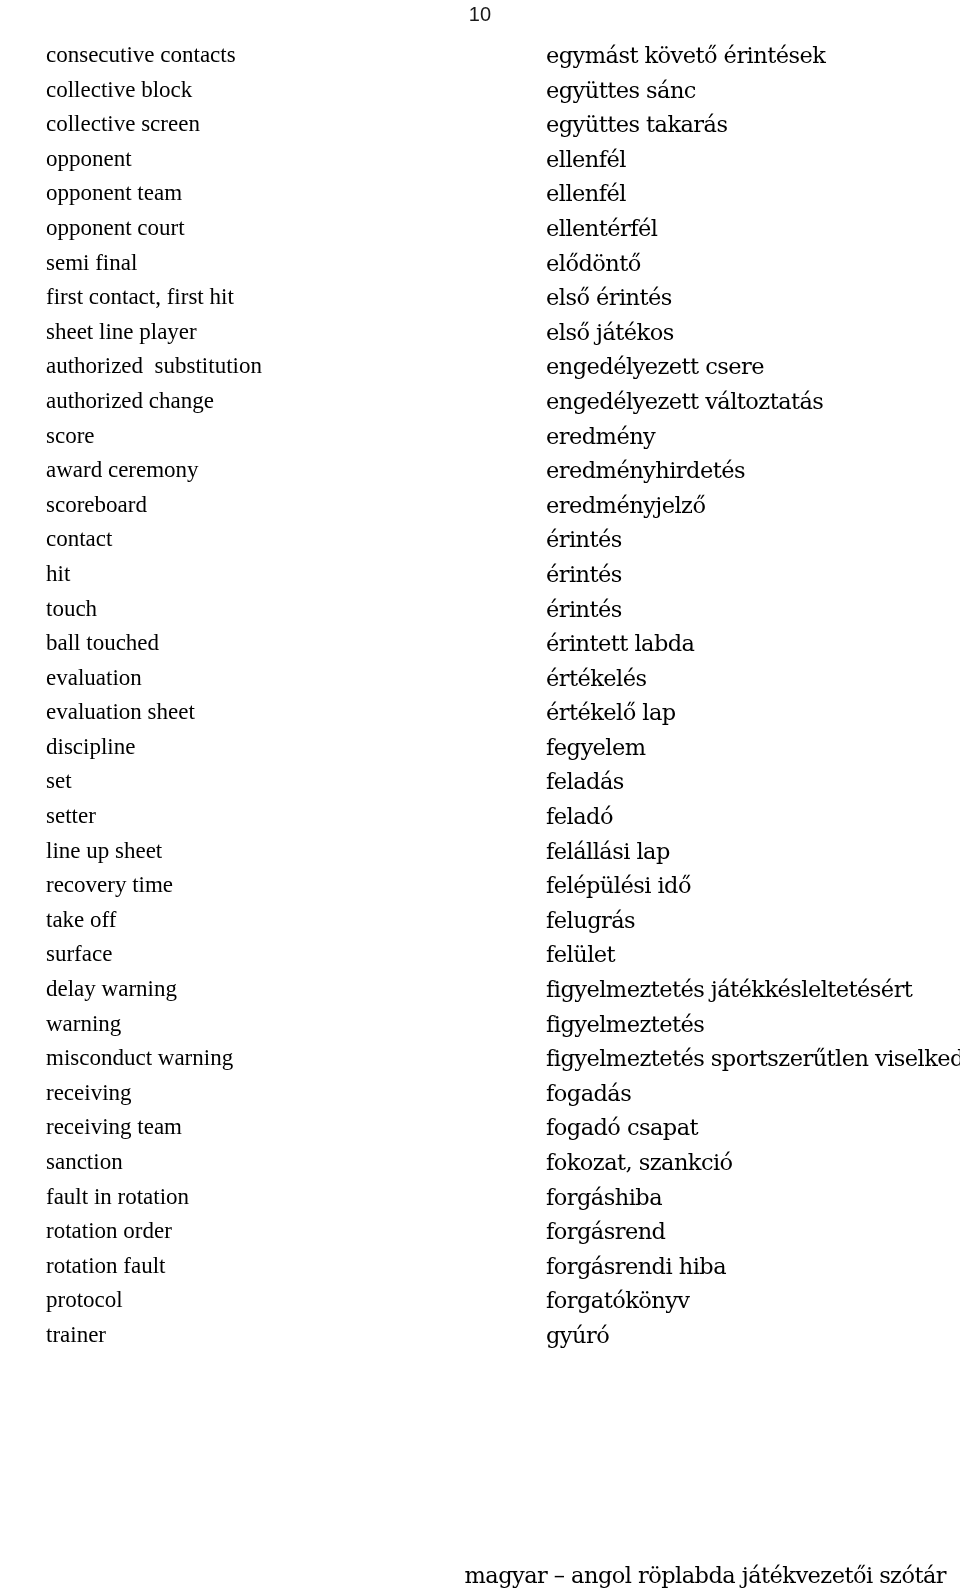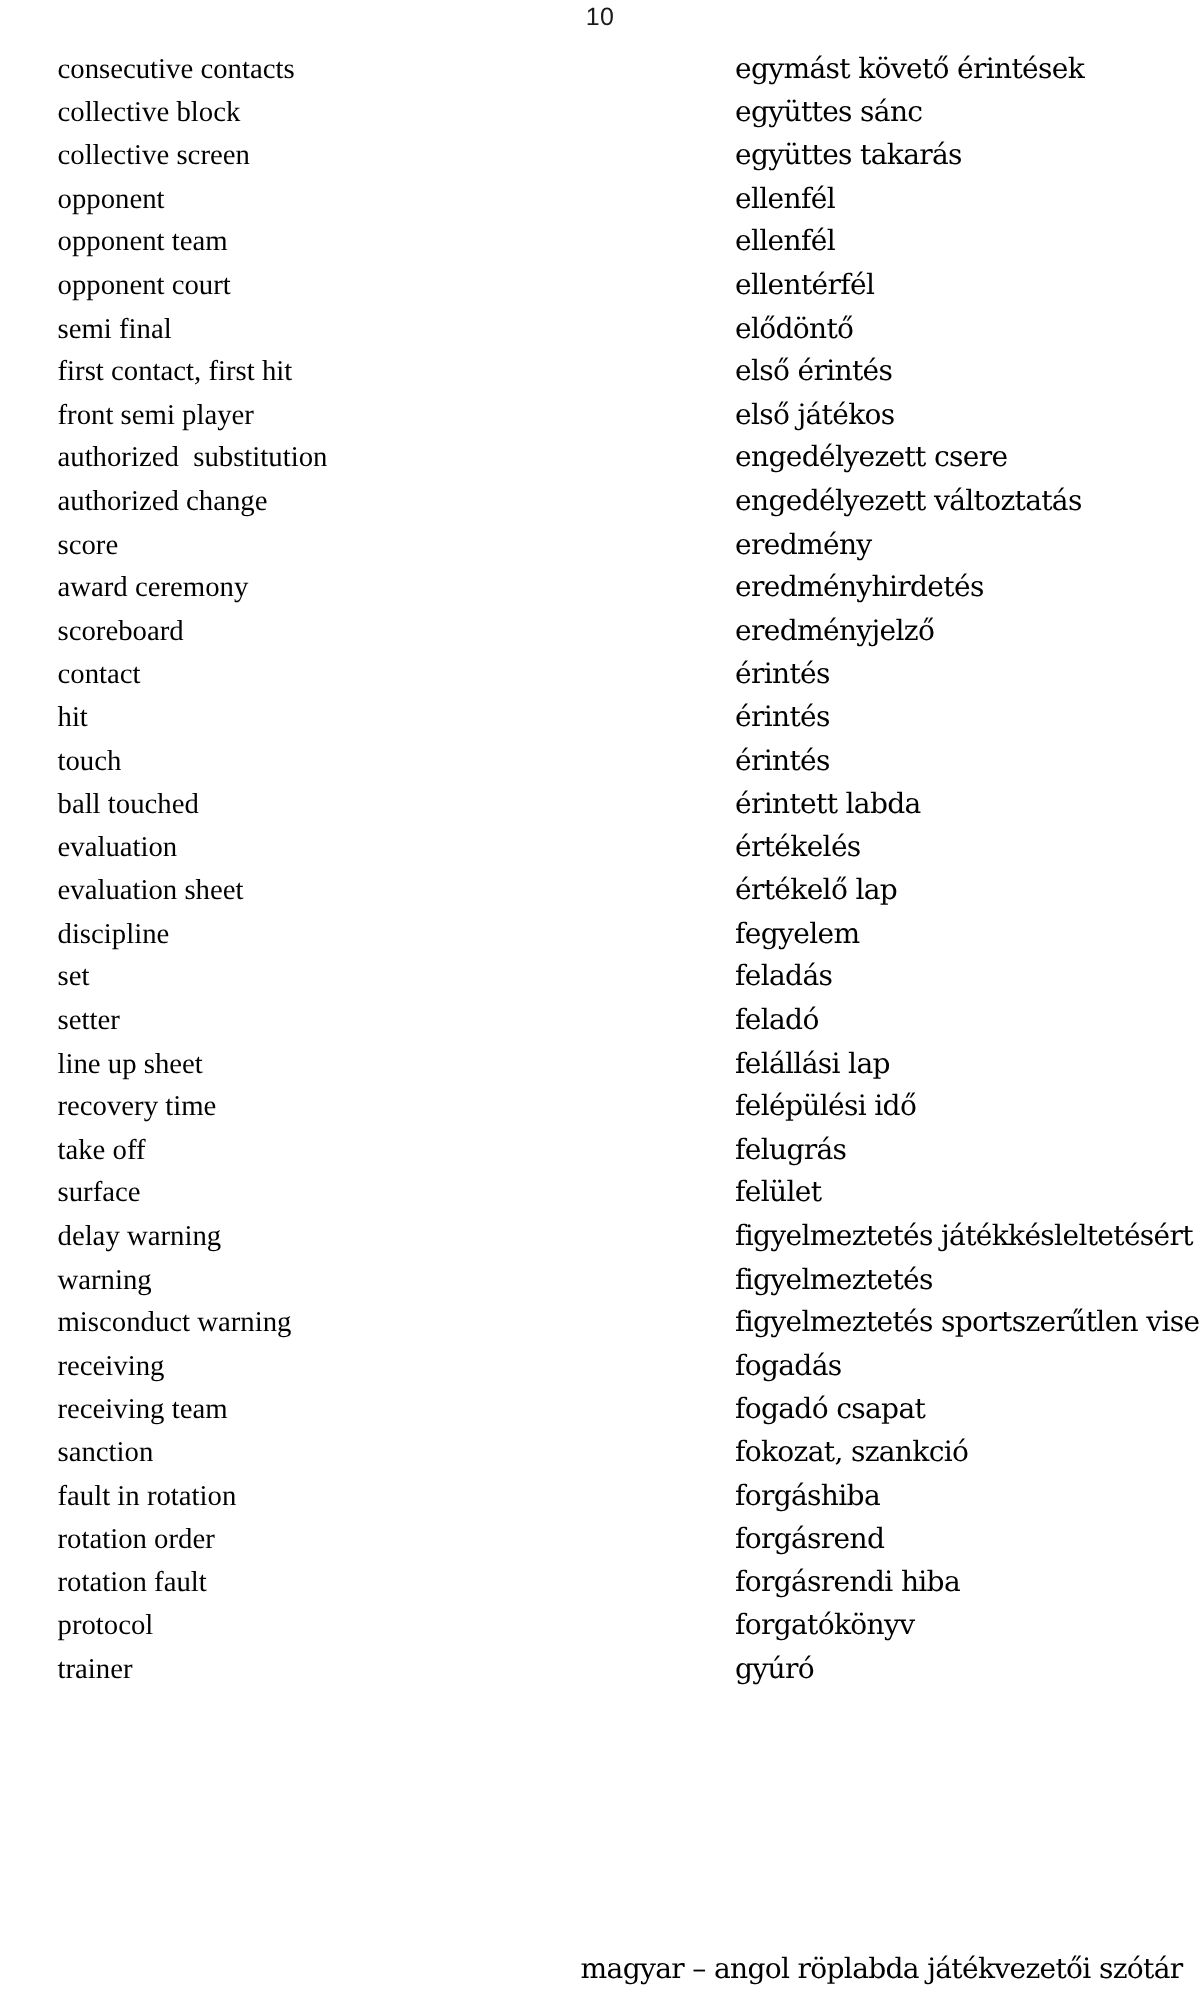--- a/index.html
+++ b/index.html
@@ -55,21 +55,21 @@
     position: absolute;
     left: 8px;
     top: 0;
     font-size: 23px;
     line-height: 34.6px;
     white-space: pre;
     font-family: "Liberation Serif", "DejaVu Serif", serif;
   }
   .term-hu {
     position: absolute;
-    left: 550px;
+    left: 508px;
     top: 0;
     font-size: 22.5px;
     line-height: 34.6px;
     white-space: pre;
     font-family: "DejaVu Serif", "Liberation Serif", serif;
     letter-spacing: -0.55px;
   }
   
   .footer {
     position: absolute;
@@ -96,21 +96,21 @@
 
   <div class="glossary">
       <div class="entry-row"><span class="term-en">consecutive contacts</span><span class="term-hu">egymást követő érintések</span></div>
       <div class="entry-row"><span class="term-en">collective block</span><span class="term-hu">együttes sánc</span></div>
       <div class="entry-row"><span class="term-en">collective screen</span><span class="term-hu">együttes takarás</span></div>
       <div class="entry-row"><span class="term-en">opponent</span><span class="term-hu">ellenfél</span></div>
       <div class="entry-row"><span class="term-en">opponent team</span><span class="term-hu">ellenfél</span></div>
       <div class="entry-row"><span class="term-en">opponent court</span><span class="term-hu">ellentérfél</span></div>
       <div class="entry-row"><span class="term-en">semi final</span><span class="term-hu">elődöntő</span></div>
       <div class="entry-row"><span class="term-en">first contact, first hit</span><span class="term-hu">első érintés</span></div>
-      <div class="entry-row"><span class="term-en">front semi player</span><span class="term-hu">első játékos</span></div>
+      <div class="entry-row"><span class="term-en">sheet line player</span><span class="term-hu">első játékos</span></div>
       <div class="entry-row"><span class="term-en">authorized  substitution</span><span class="term-hu">engedélyezett csere</span></div>
       <div class="entry-row"><span class="term-en">authorized change</span><span class="term-hu">engedélyezett változtatás</span></div>
       <div class="entry-row"><span class="term-en">score</span><span class="term-hu">eredmény</span></div>
       <div class="entry-row"><span class="term-en">award ceremony</span><span class="term-hu">eredményhirdetés</span></div>
       <div class="entry-row"><span class="term-en">scoreboard</span><span class="term-hu">eredményjelző</span></div>
       <div class="entry-row"><span class="term-en">contact</span><span class="term-hu">érintés</span></div>
       <div class="entry-row"><span class="term-en">hit</span><span class="term-hu">érintés</span></div>
       <div class="entry-row"><span class="term-en">touch</span><span class="term-hu">érintés</span></div>
       <div class="entry-row"><span class="term-en">ball touched</span><span class="term-hu">érintett labda</span></div>
       <div class="entry-row"><span class="term-en">evaluation</span><span class="term-hu">értékelés</span></div>

